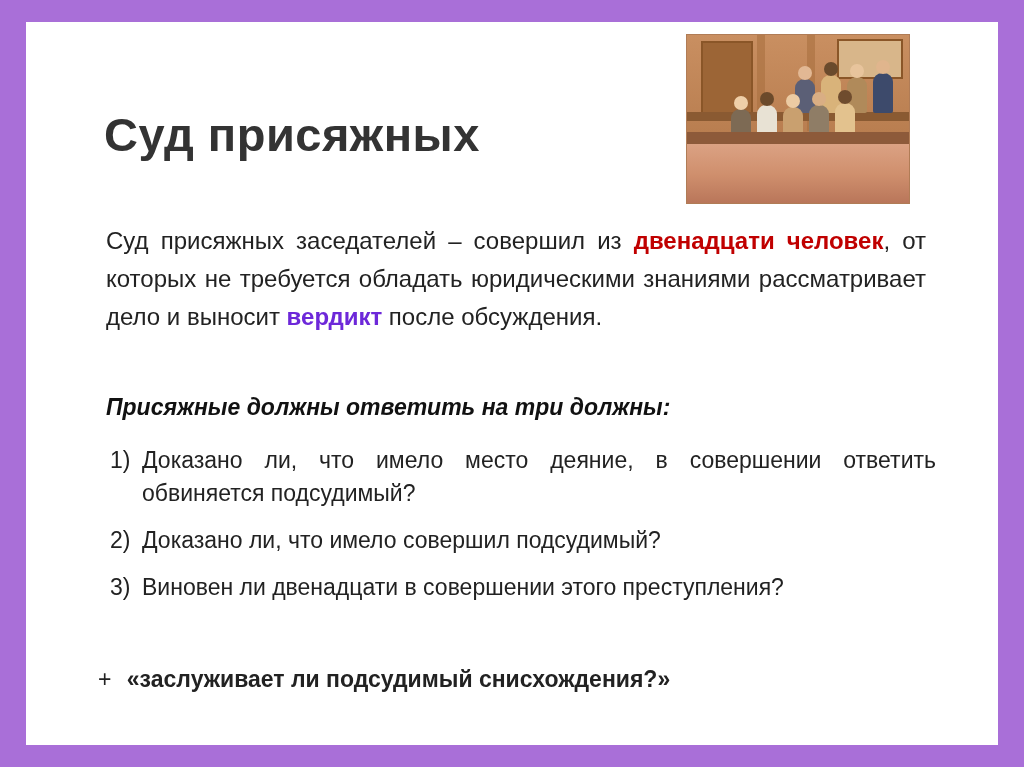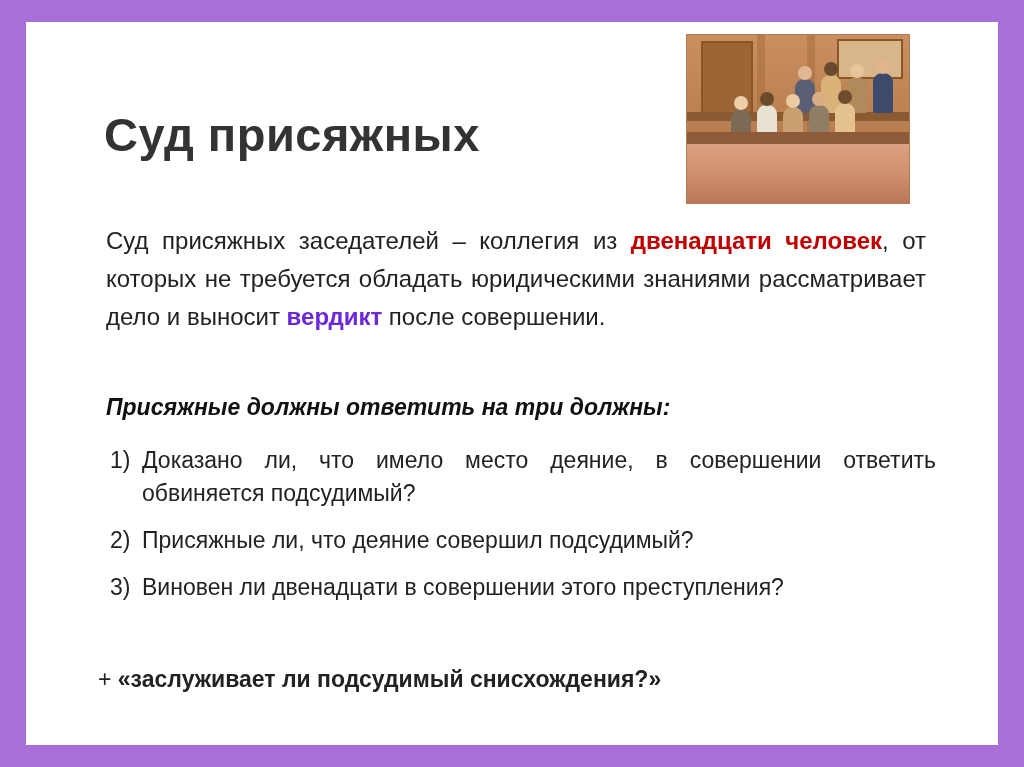--- a/index.html
+++ b/index.html
@@ -178,21 +178,21 @@
     text-align: justify;
   }
 
   .plus {
     position: absolute;
     left: 72px;
     top: 644px;
     font-size: 23px;
     color: #222222;
   }
-  .plus b { font-weight: bold; }
+  .plus b { font-weight: bold; margin-left: 9px; }
 </style>
 </head>
 <body>
 
 <div class="slide">
 
   <div class="frame-outer"></div>
   <div class="frame-inner"></div>
 
   <div class="content">
@@ -235,33 +235,33 @@
       <div class="person" style="left:148px; top:68px; height:40px; background:#e3c28e;">
           <span class="head" style="background:#6f4c2e;"></span>
         </div>
 
       <div class="ill-bench">
         <div class="ill-bench-top"></div>
       </div>
     </div>
 
     <div class="para">
-      <span>Суд присяжных заседателей – коллегия из </span><span class="red">двенадцати человек</span><span>, от которых не требуется обладать юридическими знаниями рассматривает дело и выносит </span><span class="purple">вердикт</span><span> после совершении.</span>
+      <span>Суд присяжных заседателей – совершил из </span><span class="red">двенадцати человек</span><span>, от которых не требуется обладать юридическими знаниями рассматривает дело и выносит </span><span class="purple">вердикт</span><span> после обсуждения.</span>
     </div>
 
     <div class="subhead">Присяжные должны ответить на три должны:</div>
 
     <div class="qlist">
       <div class="qitem">
         <div class="qnum">1)</div>
         <div class="qtext">Доказано ли, что имело место деяние, в совершении ответить обвиняется подсудимый?</div>
       </div>
       <div class="qitem">
         <div class="qnum">2)</div>
-        <div class="qtext">Присяжные ли, что деяние совершил подсудимый?</div>
+        <div class="qtext">Доказано ли, что имело совершил подсудимый?</div>
       </div>
       <div class="qitem">
         <div class="qnum">3)</div>
         <div class="qtext">Виновен ли двенадцати в совершении этого преступления?</div>
       </div>
     </div>
 
     <div class="plus">
       <span>+ </span><b>«заслуживает ли подсудимый снисхождения?»</b>
     </div>

